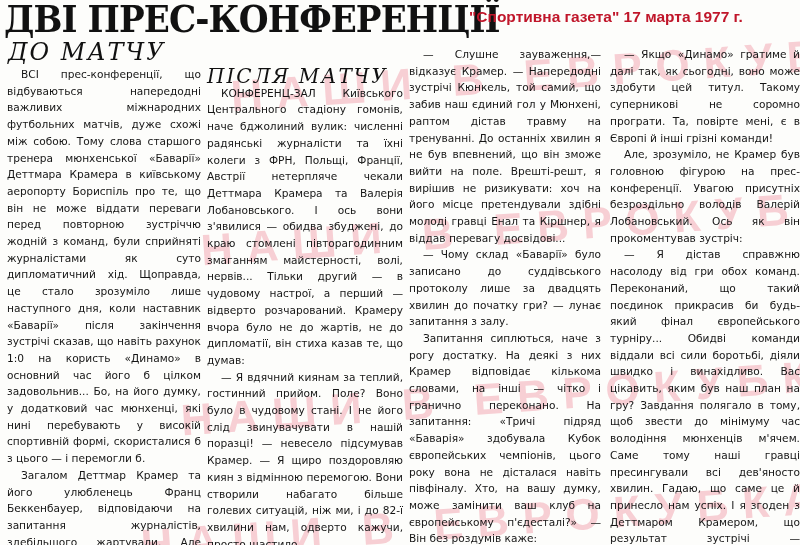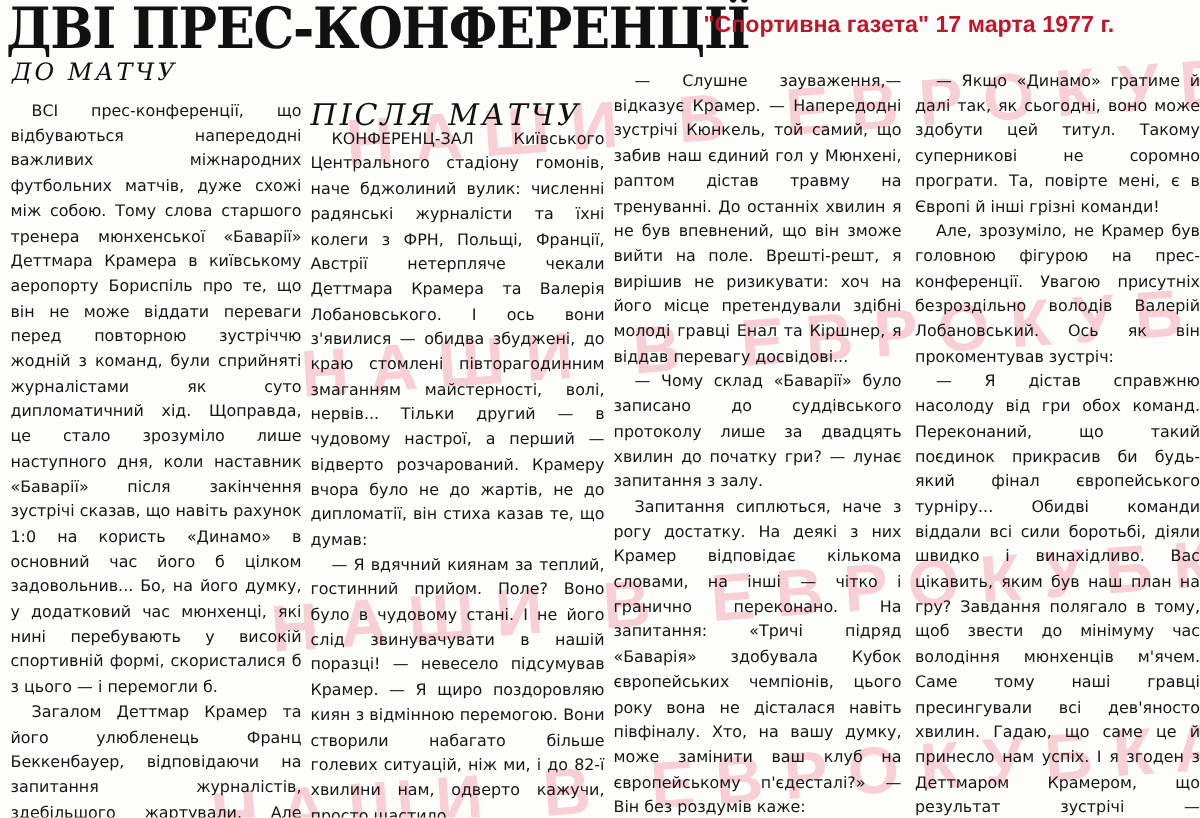--- a/index.html
+++ b/index.html
@@ -1,19 +1,19 @@
 <!DOCTYPE html>
 <html><head>
 <meta charset="utf-8">
 <style>
   html,body{margin:0;padding:0;}
   body{width:800px;height:545px;background:#fdfdfb;position:relative;overflow:hidden;font-family:"DejaVu Sans",sans-serif;color:#151515;}
   .headline{position:absolute;left:4px;top:-4px;font-family:"DejaVu Serif","Liberation Serif",serif;font-weight:bold;font-size:38px;letter-spacing:-1px;transform:scaleX(0.9);transform-origin:left top;white-space:nowrap;color:#111;}
   .source{position:absolute;left:469px;top:8px;color:#c0162a;font-family:"Liberation Sans",sans-serif;font-weight:bold;font-size:15.5px;white-space:nowrap;}
-  .sub{font-family:"DejaVu Serif","Liberation Serif",serif;font-style:italic;font-size:16px;letter-spacing:2px;margin:0;color:#111;font-weight:normal;}
+  .sub{font-family:"DejaVu Serif","Liberation Serif",serif;font-style:italic;font-size:24px;letter-spacing:2px;margin:0;color:#111;font-weight:normal;}
   .sub1{position:absolute;left:8px;top:38px;}
   .col{position:absolute;font-size:10.6px;line-height:16.7px;text-align:justify;}
   .col p{margin:0;text-indent:14px;}
   .c1{left:7px;top:66px;width:194px;}
   .c2{left:207px;top:46px;width:196px;}
   .c3{left:409px;top:46px;width:192px;}
   .c4{left:610px;top:46px;width:190px;}
   .c2 .sub{margin:22px 0 0 0;font-size:20px;}
   .wm{position:absolute;color:rgba(235,90,110,0.28);font-family:"Liberation Sans",sans-serif;font-weight:bold;font-size:44px;letter-spacing:14px;white-space:nowrap;pointer-events:none;}
 </style>

